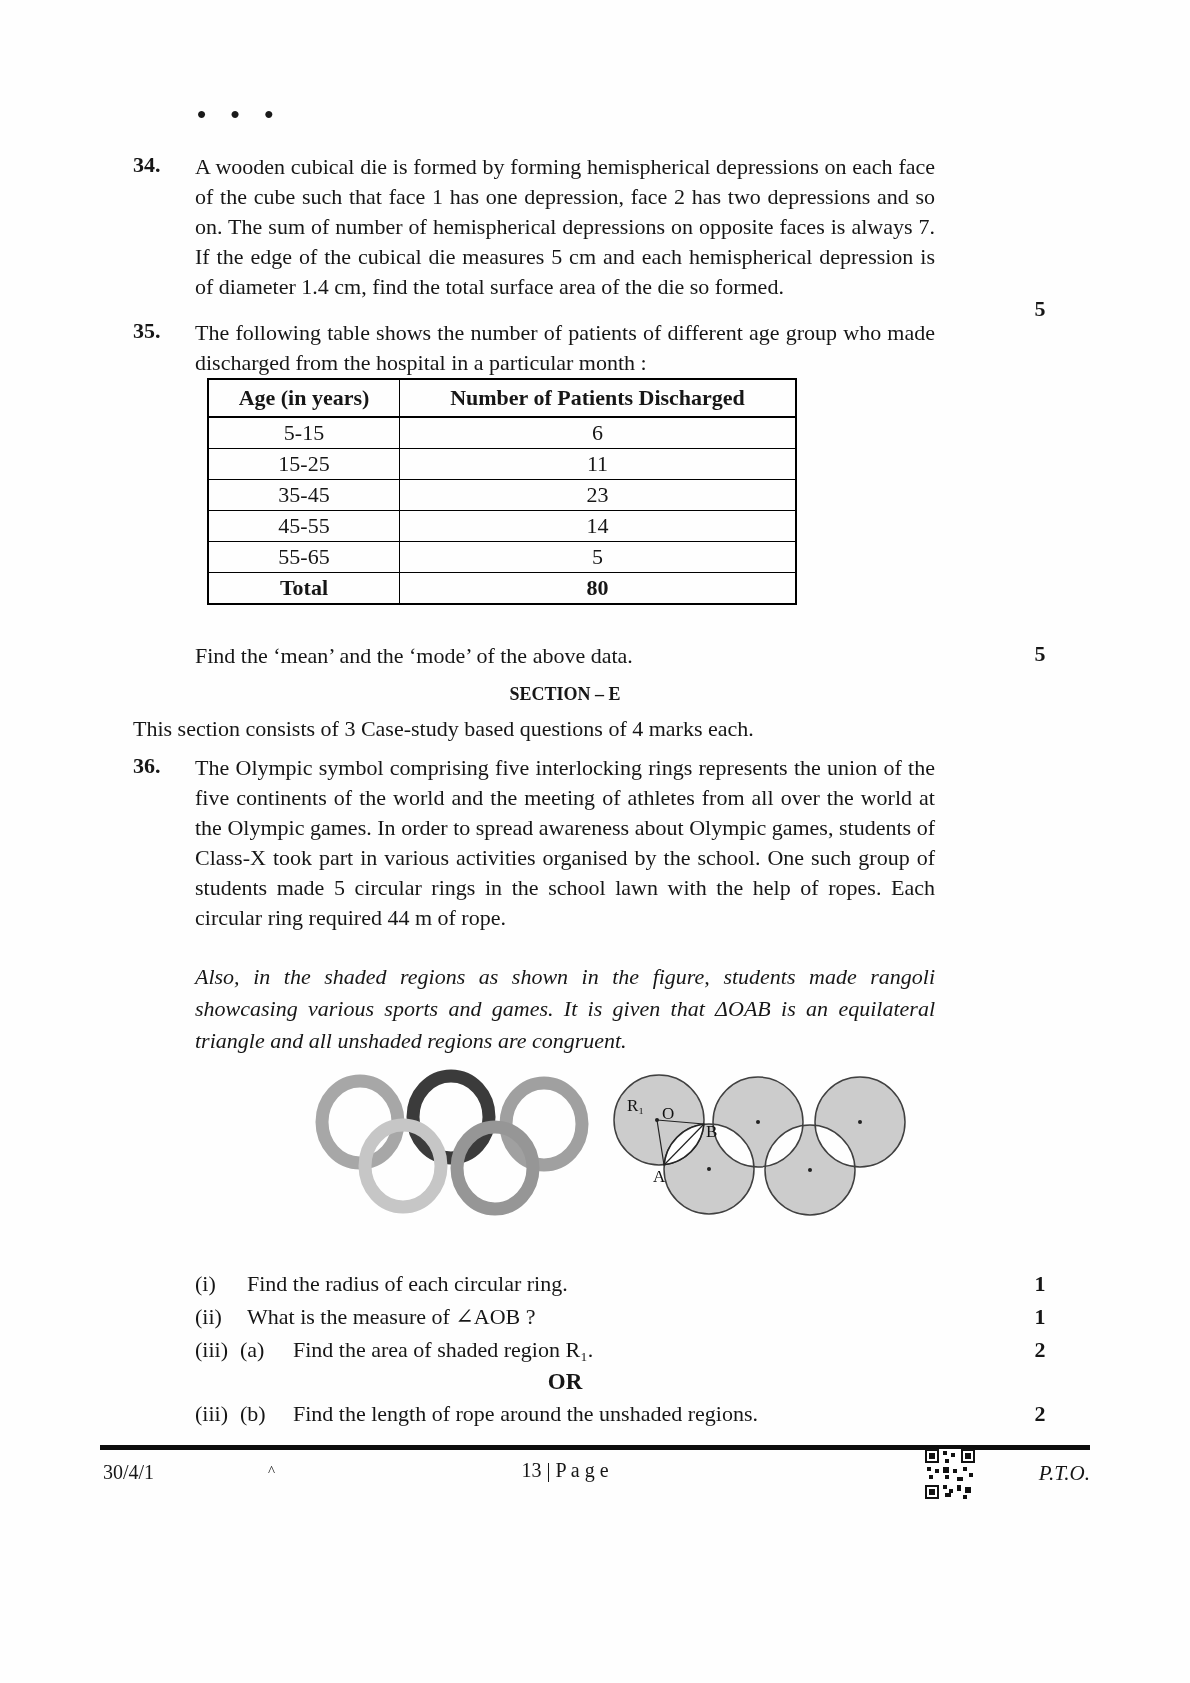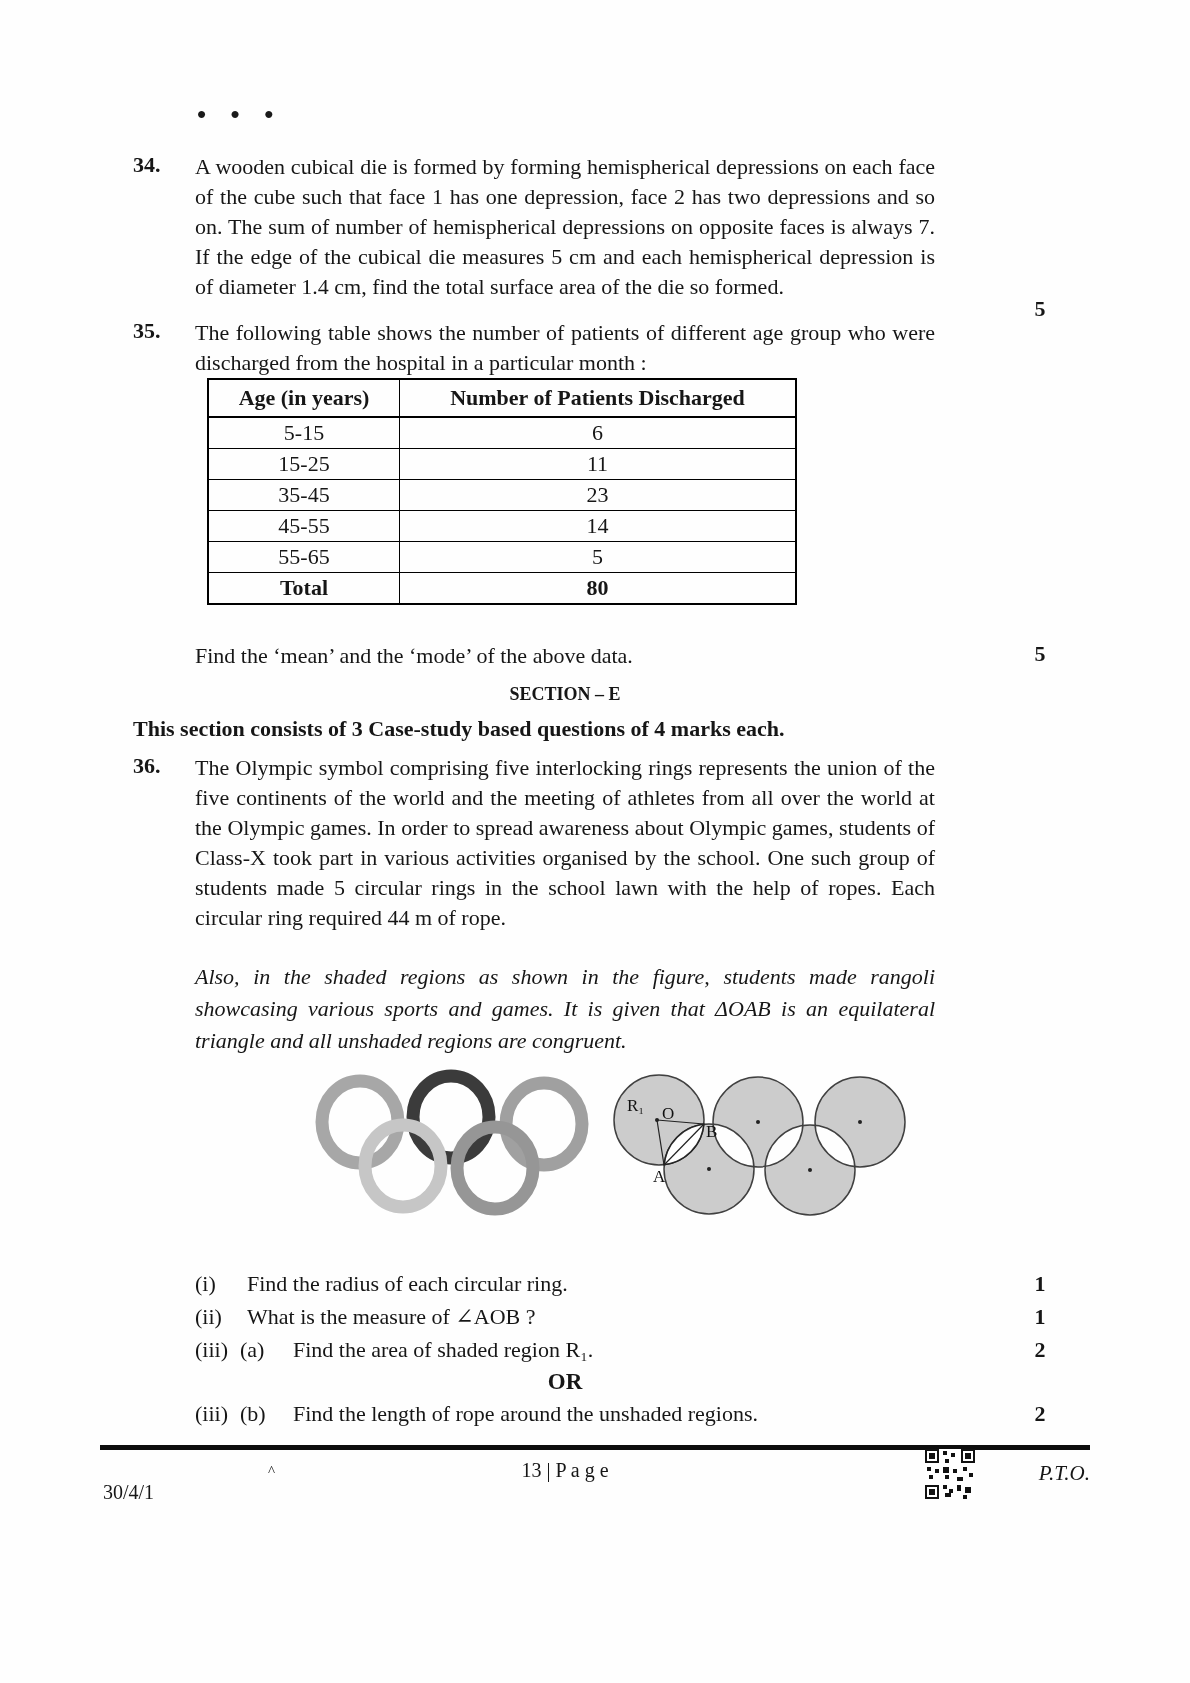--- a/index.html
+++ b/index.html
@@ -20,50 +20,50 @@
   .data-table { position:absolute; left:207px; top:378px; border-collapse:collapse;
                 font-size:22px; border:2.5px solid #000; }
   .data-table th, .data-table td { border:1.5px solid #000; text-align:center; padding:0; }
   .data-table th { font-weight:bold; height:36px; border-bottom:2.5px solid #000; }
   .data-table td { height:30px;text-align:center; }
   .data-table .col-age { width:190px;margin-top:16px; }
   .data-table .col-num { width:395px; }
   .data-table tr.total-row td { font-weight:bold; }
   .section-title { position:absolute; left:195px; width:740px; text-align:center;
                    font-weight:bold; font-size:18px; }
-  .section-subtitle { position:absolute; left:133px; font-weight:bold; font-size:22px; }
+  .section-subtitle { position:absolute; left:133px; font-weight:normal; font-size:22px; }
   .figure-svg { position:absolute; }
   .subq-num { position:absolute; left:195px; font-size:22px; }
   .subq-sub { position:absolute; left:240px; font-size:22px; }
   .subq-text { position:absolute; font-size:22px; }
   .or-label { position:absolute; left:195px; width:740px; text-align:center;
               font-weight:bold; font-size:23px; }
   .footer-rule { position:absolute; left:100px; top:1445px; width:990px; height:5px;
                  background:#0d0d0d; }
-  .footer-code { position:absolute; left:103px; top:1461px; font-size:20px;margin-top:20px; }
+  .footer-code { position:absolute; left:103px; top:1461px; font-size:20px; }
   .footer-caret { position:absolute; left:268px; top:1463px; font-size:15px; }
   .footer-page { position:absolute; left:195px; top:1459px; width:740px;
                  text-align:center; font-size:20px; }
   .footer-pto { position:absolute; left:990px; top:1461px; width:100px; text-align:right;
                 font-size:21px; font-style:italic; }
   .qr { position:absolute; left:925px; top:1449px; }
 </style>
 </head>
 <body>
 
 <div class="page">
 
   <div class="dots">• • •</div>
 
   <div class="qnum" style="top:152px">34.</div>
   <div class="para" style="top:152px">A wooden cubical die is formed by forming hemispherical depressions on each face of the cube such that face 1 has one depression, face 2 has two depressions and so on. The sum of number of hemispherical depressions on opposite faces is always 7. If the edge of the cubical die measures 5 cm and each hemispherical depression is of diameter 1.4 cm, find the total surface area of the die so formed.</div>
   <div class="mark" style="top:296px">5</div>
 
   <div class="qnum" style="top:318px">35.</div>
-  <div class="para" style="top:318px">The following table shows the number of patients of different age group who were discharged from the hospital in a particular month :</div>
+  <div class="para" style="top:318px">The following table shows the number of patients of different age group who made discharged from the hospital in a particular month :</div>
 
   <table class="data-table">
     <thead>
       <tr>
         <th class="col-age">Age (in years)</th>
         <th class="col-num">Number of Patients Discharged</th>
       </tr>
     </thead>
     <tbody>
         <tr>

